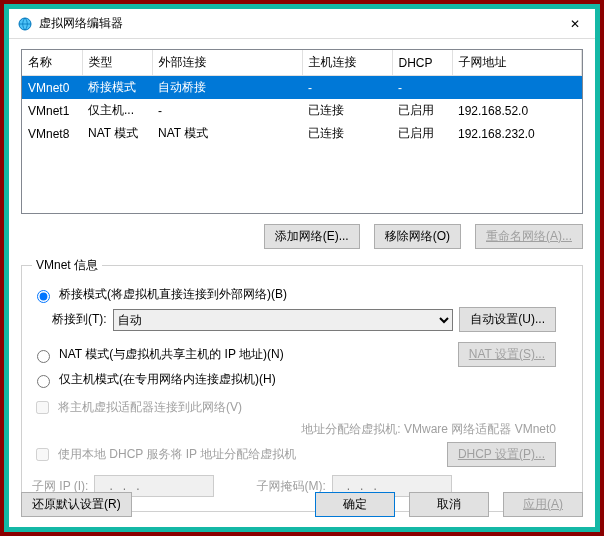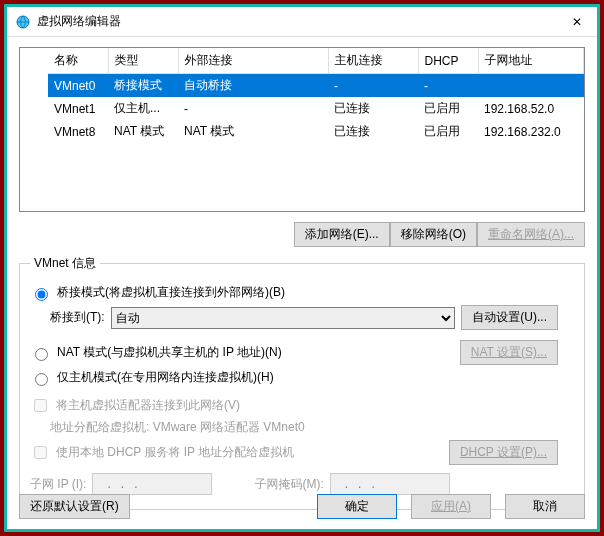--- a/index.html
+++ b/index.html
@@ -1,35 +1,35 @@
 <!DOCTYPE html>
 <html><head>
 <meta charset="utf-8">
 <style>
 * { box-sizing: border-box; font-family: "Microsoft YaHei", "Segoe UI", sans-serif; font-size: 12px; }
 body { margin: 0; background: #8b0000; padding: 4px; }
-.dialog { width: 596px; height: 528px; background: #fff; border: 3px solid #14b8a6; position: relative; }
+.dialog { width: 596px; height: 528px; background: #fff; border: 5px solid #14b8a6; position: relative; }
 .titlebar { height: 30px; display: flex; align-items: center; padding: 0 8px; border-bottom: 1px solid #ddd; }
 .titlebar .icon { width: 16px; height: 16px; margin-right: 6px; }
 .titlebar .title { flex: 1; }
 .titlebar .close { width: 40px; height: 30px; margin: -8px -8px -8px 0; display: flex; align-items: center; justify-content: center; font-size: 14px; }
 .body { padding: 10px 12px 0 12px; }
-.table-wrap { border: 1px solid #828790; height: 165px; background: #fff; position: relative; padding-left: 28px; }
+.table-wrap { border: 1px solid #828790; height: 165px; background: #fff; position: relative; }
 table { width: 100%; border-collapse: collapse; }
 th { text-align: left; font-weight: normal; padding: 4px 6px; border-right: 1px solid #e0e0e0; border-bottom: 1px solid #e0e0e0; background: #fff; }
 td { padding: 3px 6px; }
 tr.selected td { background: #0078d7; color: #fff; }
-.btn-row { display: flex; justify-content: flex-end; gap: 0; margin: 10px 0 8px 0; }
+.btn-row { display: flex; justify-content: flex-end; gap: 14px; margin: 10px 0 8px 0; }
 button { padding: 3px 10px; background: #e1e1e1; border: 1px solid #adadad; min-width: 80px; }
 button:disabled { color: #a0a0a0; text-decoration: underline; }
 fieldset { border: 1px solid #d0d0d0; padding: 8px 26px 10px 10px; margin: 0 0 10px 0; }
 legend { padding: 0 4px; }
 .row { display: flex; align-items: center; margin: 4px 0; gap: 6px; }
 .radio, .check { width: 13px; height: 13px; }
-.indent { margin-left: 20px; }
+.indent { margin-left: 20px; justify-content: flex-end; }
 select { flex: 1; height: 22px; border: 1px solid #7a7a7a; }
 input[type=text] { height: 22px; border: 1px solid #ccc; padding: 0 4px; }
 input[type=text]:disabled { background: #f0f0f0; }
 .disabled-text { color: #a0a0a0; }
 .side-btn { min-width: 90px; white-space: nowrap; }
 .ipbox { width: 120px; }
 .footer { position: absolute; bottom: 0; left: 0; right: 0; padding: 10px 12px; display: flex; align-items: center; gap: 14px; border-top: 0; }
 .footer .spacer { flex: 1; }
 </style>
 </head>
@@ -144,16 +144,16 @@
         <span>子网掩码(M):</span>
         <input type="text" class="ipbox" disabled="" placeholder="   .   .   .   " style="">
       </div>
     </fieldset>
   </div>
 
   <div class="footer">
     <button>还原默认设置(R)</button>
     <span class="spacer"></span>
     <button style="border:1px solid #0078d7">确定</button>
+    <button>取消</button>
     <button disabled="">应用(A)</button>
-    <button>取消</button>
   </div>
 </div>
 
 </body></html>

